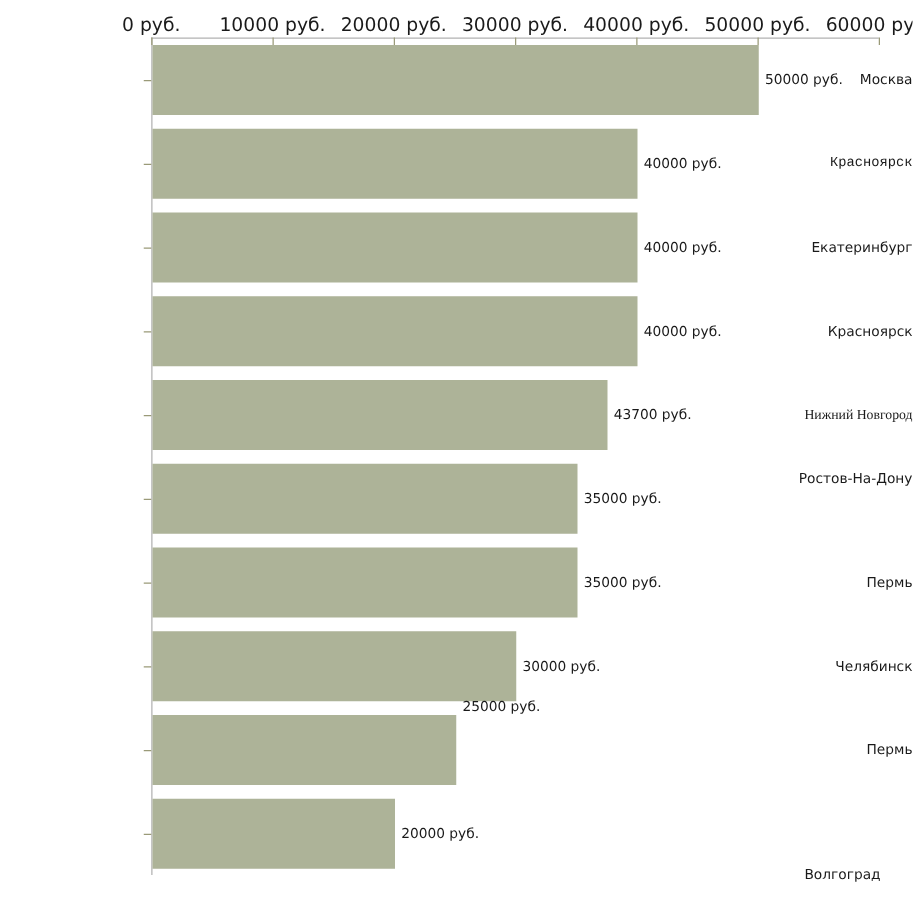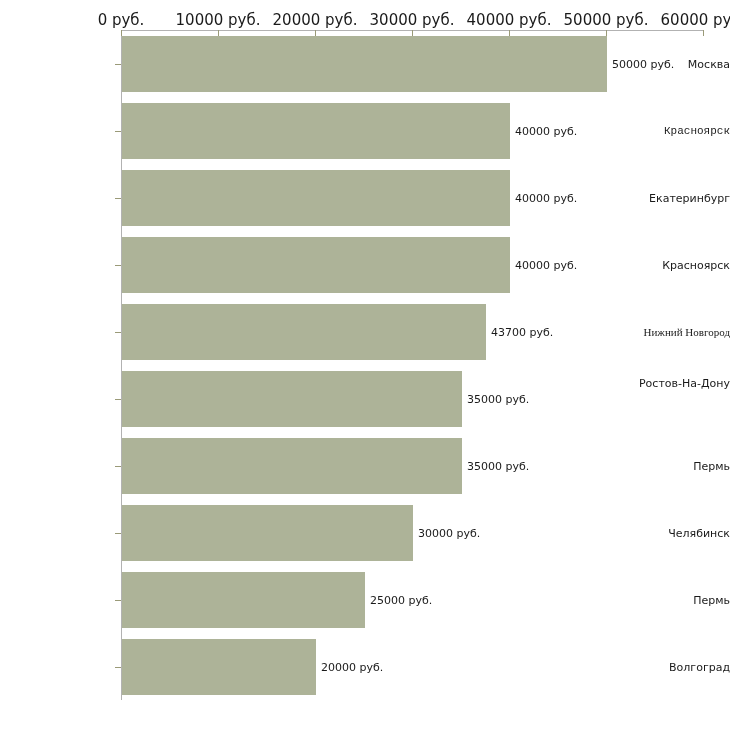--- a/index.html
+++ b/index.html
@@ -134,39 +134,39 @@
   <div id="y-labels">
       <div class="ylabel" style="top: 64px;">Москва</div>
       <div class="ylabel" style="top: 131px; font-family: Liberation Mono, monospace;">Красноярск</div>
       <div class="ylabel" style="top: 198px;">Екатеринбург</div>
       <div class="ylabel" style="top: 265px;">Красноярск</div>
       <div class="ylabel" style="top: 332px; font-family: Liberation Serif, serif;">Нижний Новгород</div>
       <div class="ylabel" style="top: 383px;">Ростов-На-Дону</div>
       <div class="ylabel" style="top: 466px;">Пермь</div>
       <div class="ylabel" style="top: 533px;">Челябинск</div>
       <div class="ylabel" style="top: 600px;">Пермь</div>
-      <div class="ylabel" style="top: 667px;">Волгоград</div>
+      <div class="ylabel" style="top: 700px; text-align: center;">Волгоград</div>
     </div>
 
   <div id="bars">
       <div class="bar" title="Москва: 50000 руб." style="top: 36px; width: 485px; height: 56px; background: rgb(173, 179, 152);"></div>
       <div class="bar-value" style="top: 64px; left: 612px;">50000 руб.</div>
       <div class="bar" title="Красноярск: 40000 руб." style="top: 103px; width: 388px; height: 56px; background: rgb(173, 179, 152);"></div>
       <div class="bar-value" style="top: 131px; left: 515px;">40000 руб.</div>
       <div class="bar" title="Екатеринбург: 40000 руб." style="top: 170px; width: 388px; height: 56px; background: rgb(173, 179, 152);"></div>
       <div class="bar-value" style="top: 198px; left: 515px;">40000 руб.</div>
       <div class="bar" title="Новосибирск: 40000 руб." style="top: 237px; width: 388px; height: 56px; background: rgb(173, 179, 152);"></div>
       <div class="bar-value" style="top: 265px; left: 515px;">40000 руб.</div>
       <div class="bar" title="Нижний Новгород: 37500 руб." style="top: 304px; width: 364px; height: 56px; background: rgb(173, 179, 152);"></div>
       <div class="bar-value" style="top: 332px; left: 491px;">43700 руб.</div>
       <div class="bar" title="Ростов-На-Дону: 35000 руб." style="top: 371px; width: 340px; height: 56px; background: rgb(173, 179, 152);"></div>
       <div class="bar-value" style="top: 399px; left: 467px;">35000 руб.</div>
       <div class="bar" title="Самара: 35000 руб." style="top: 438px; width: 340px; height: 56px; background: rgb(173, 179, 152);"></div>
       <div class="bar-value" style="top: 466px; left: 467px;">35000 руб.</div>
       <div class="bar" title="Челябинск: 30000 руб." style="top: 505px; width: 291px; height: 56px; background: rgb(173, 179, 152);"></div>
       <div class="bar-value" style="top: 533px; left: 418px;">30000 руб.</div>
       <div class="bar" title="Пермь: 25000 руб." style="top: 572px; width: 243px; height: 56px; background: rgb(173, 179, 152);"></div>
-      <div class="bar-value" style="top: 600px; left: 370px; text-align: right;">25000 руб.</div>
+      <div class="bar-value" style="top: 565px; left: 370px; text-align: right;">25000 руб.</div>
       <div class="bar" title="Волгоград: 20000 руб." style="top: 639px; width: 194px; height: 56px; background: rgb(173, 179, 152);"></div>
       <div class="bar-value" style="top: 667px; left: 321px;">20000 руб.</div>
     </div>
 
 </div>
 
 </body></html>

